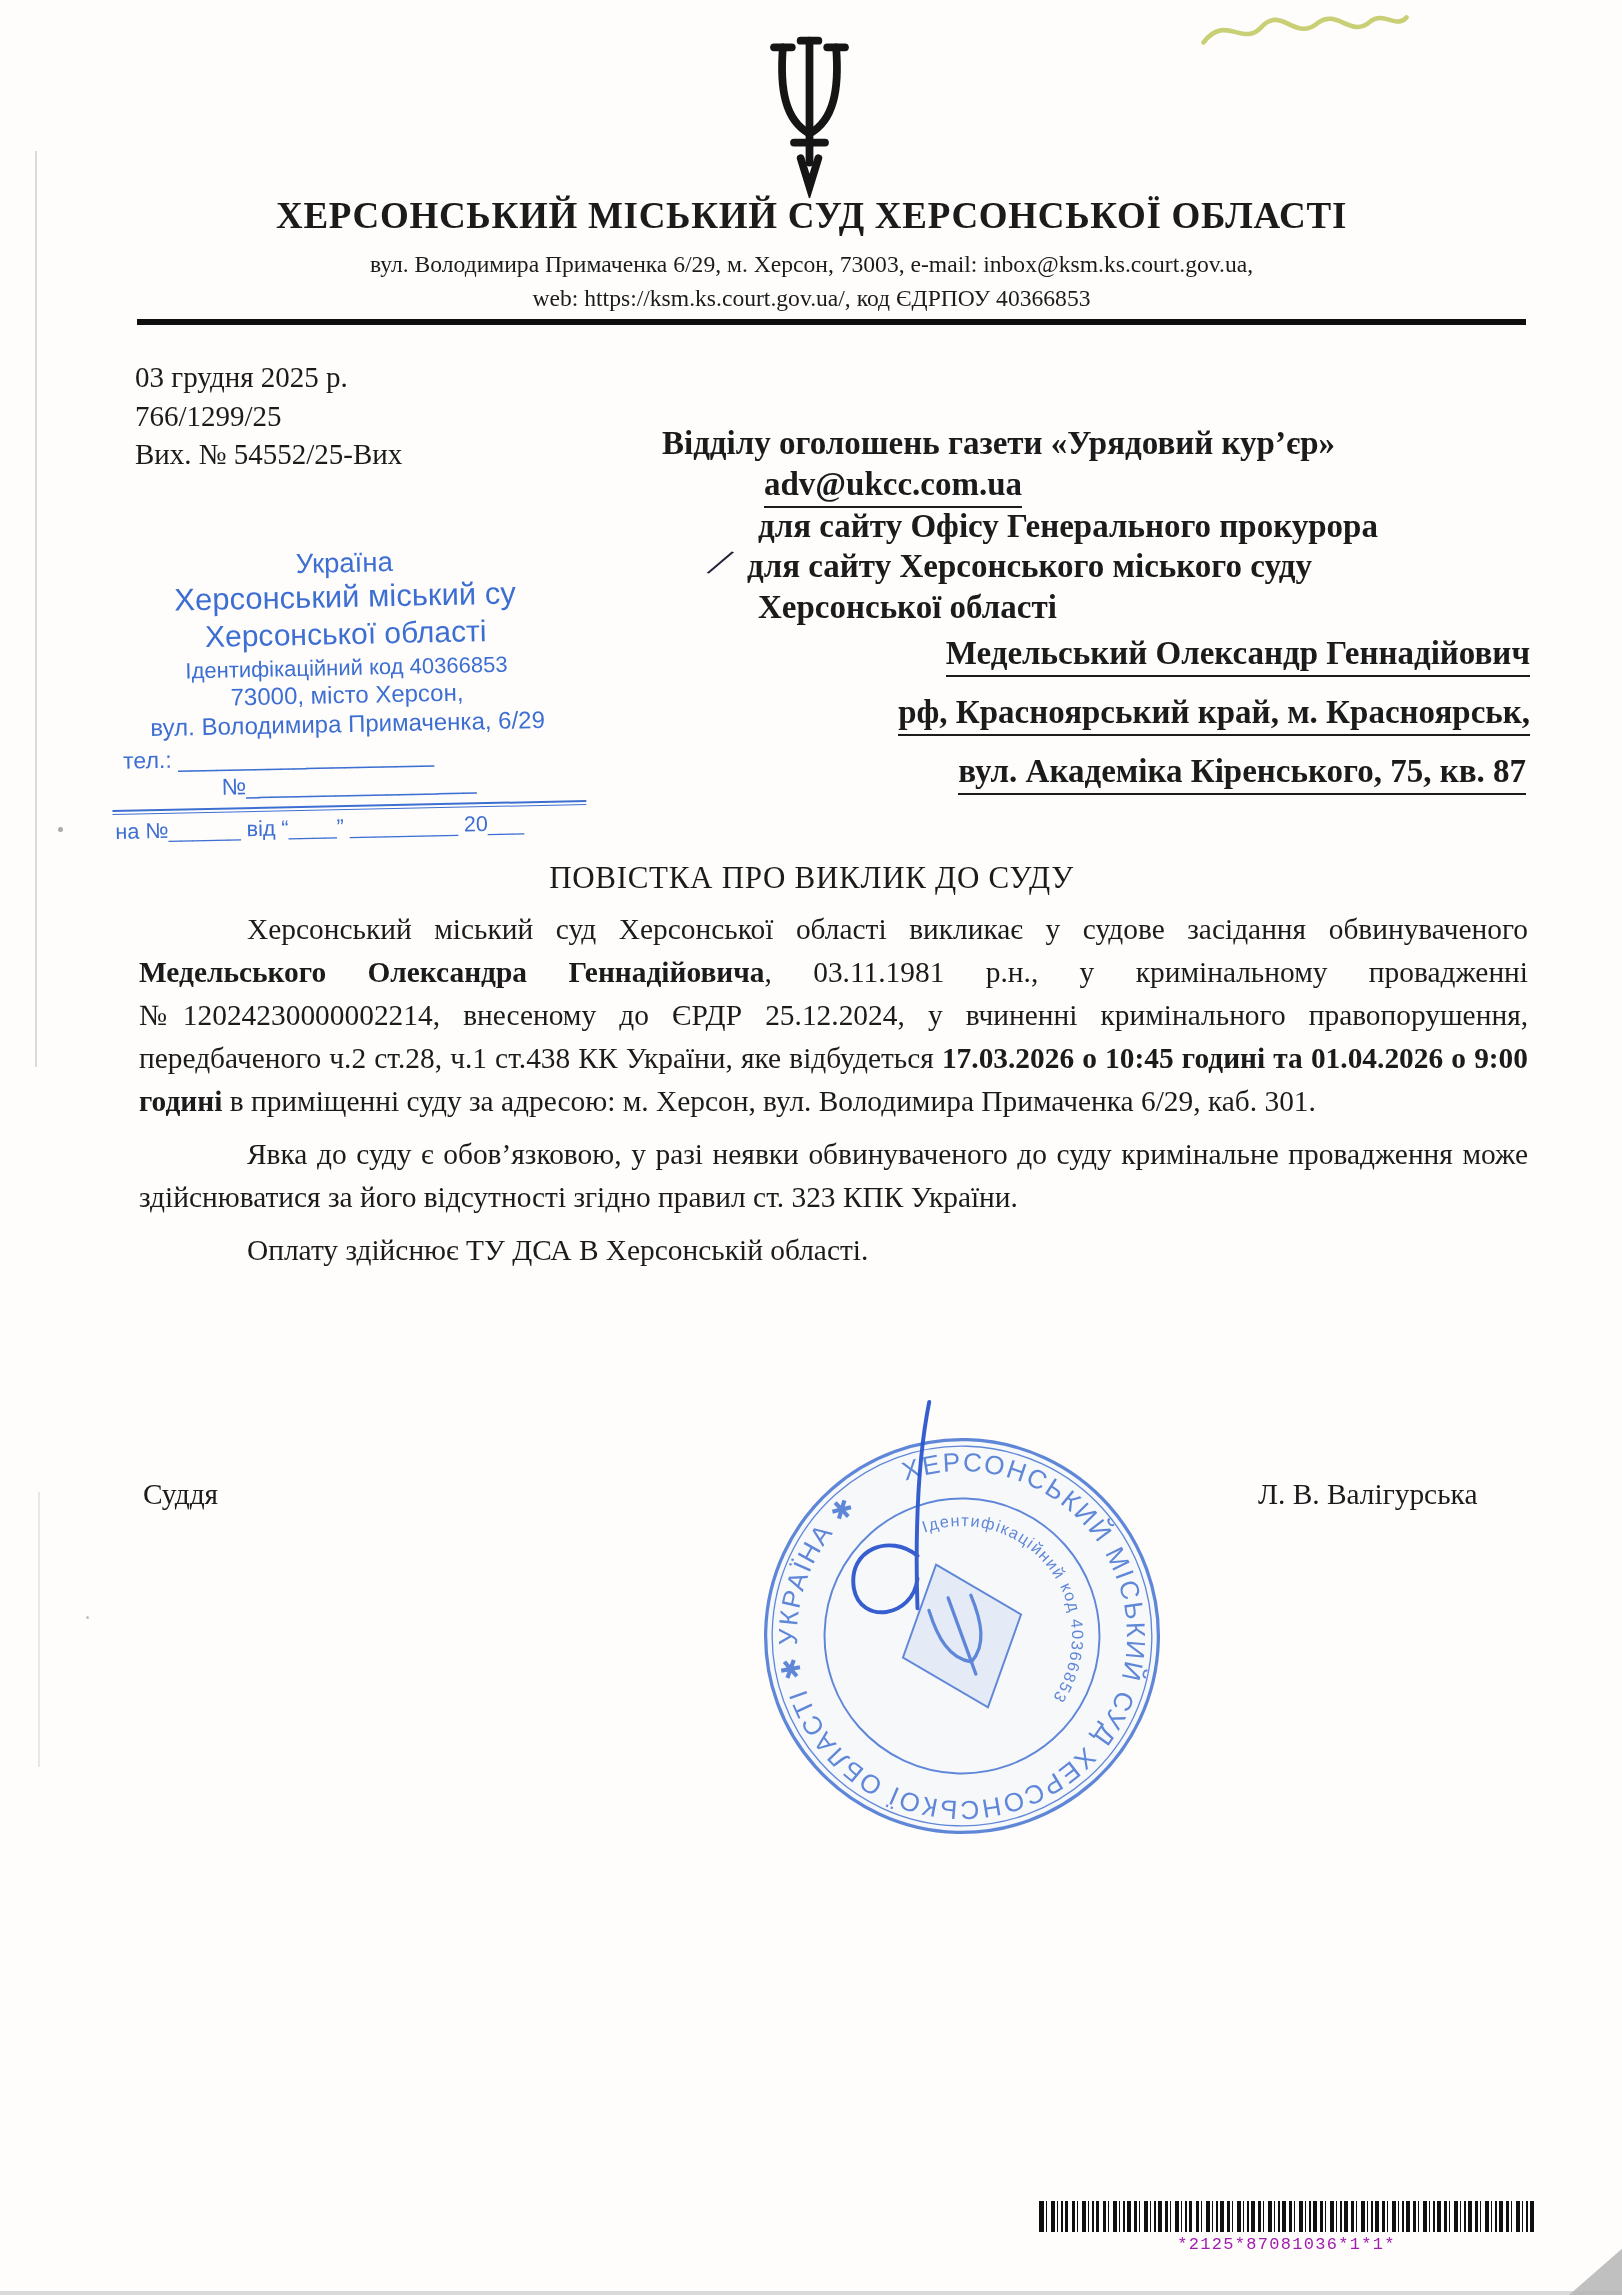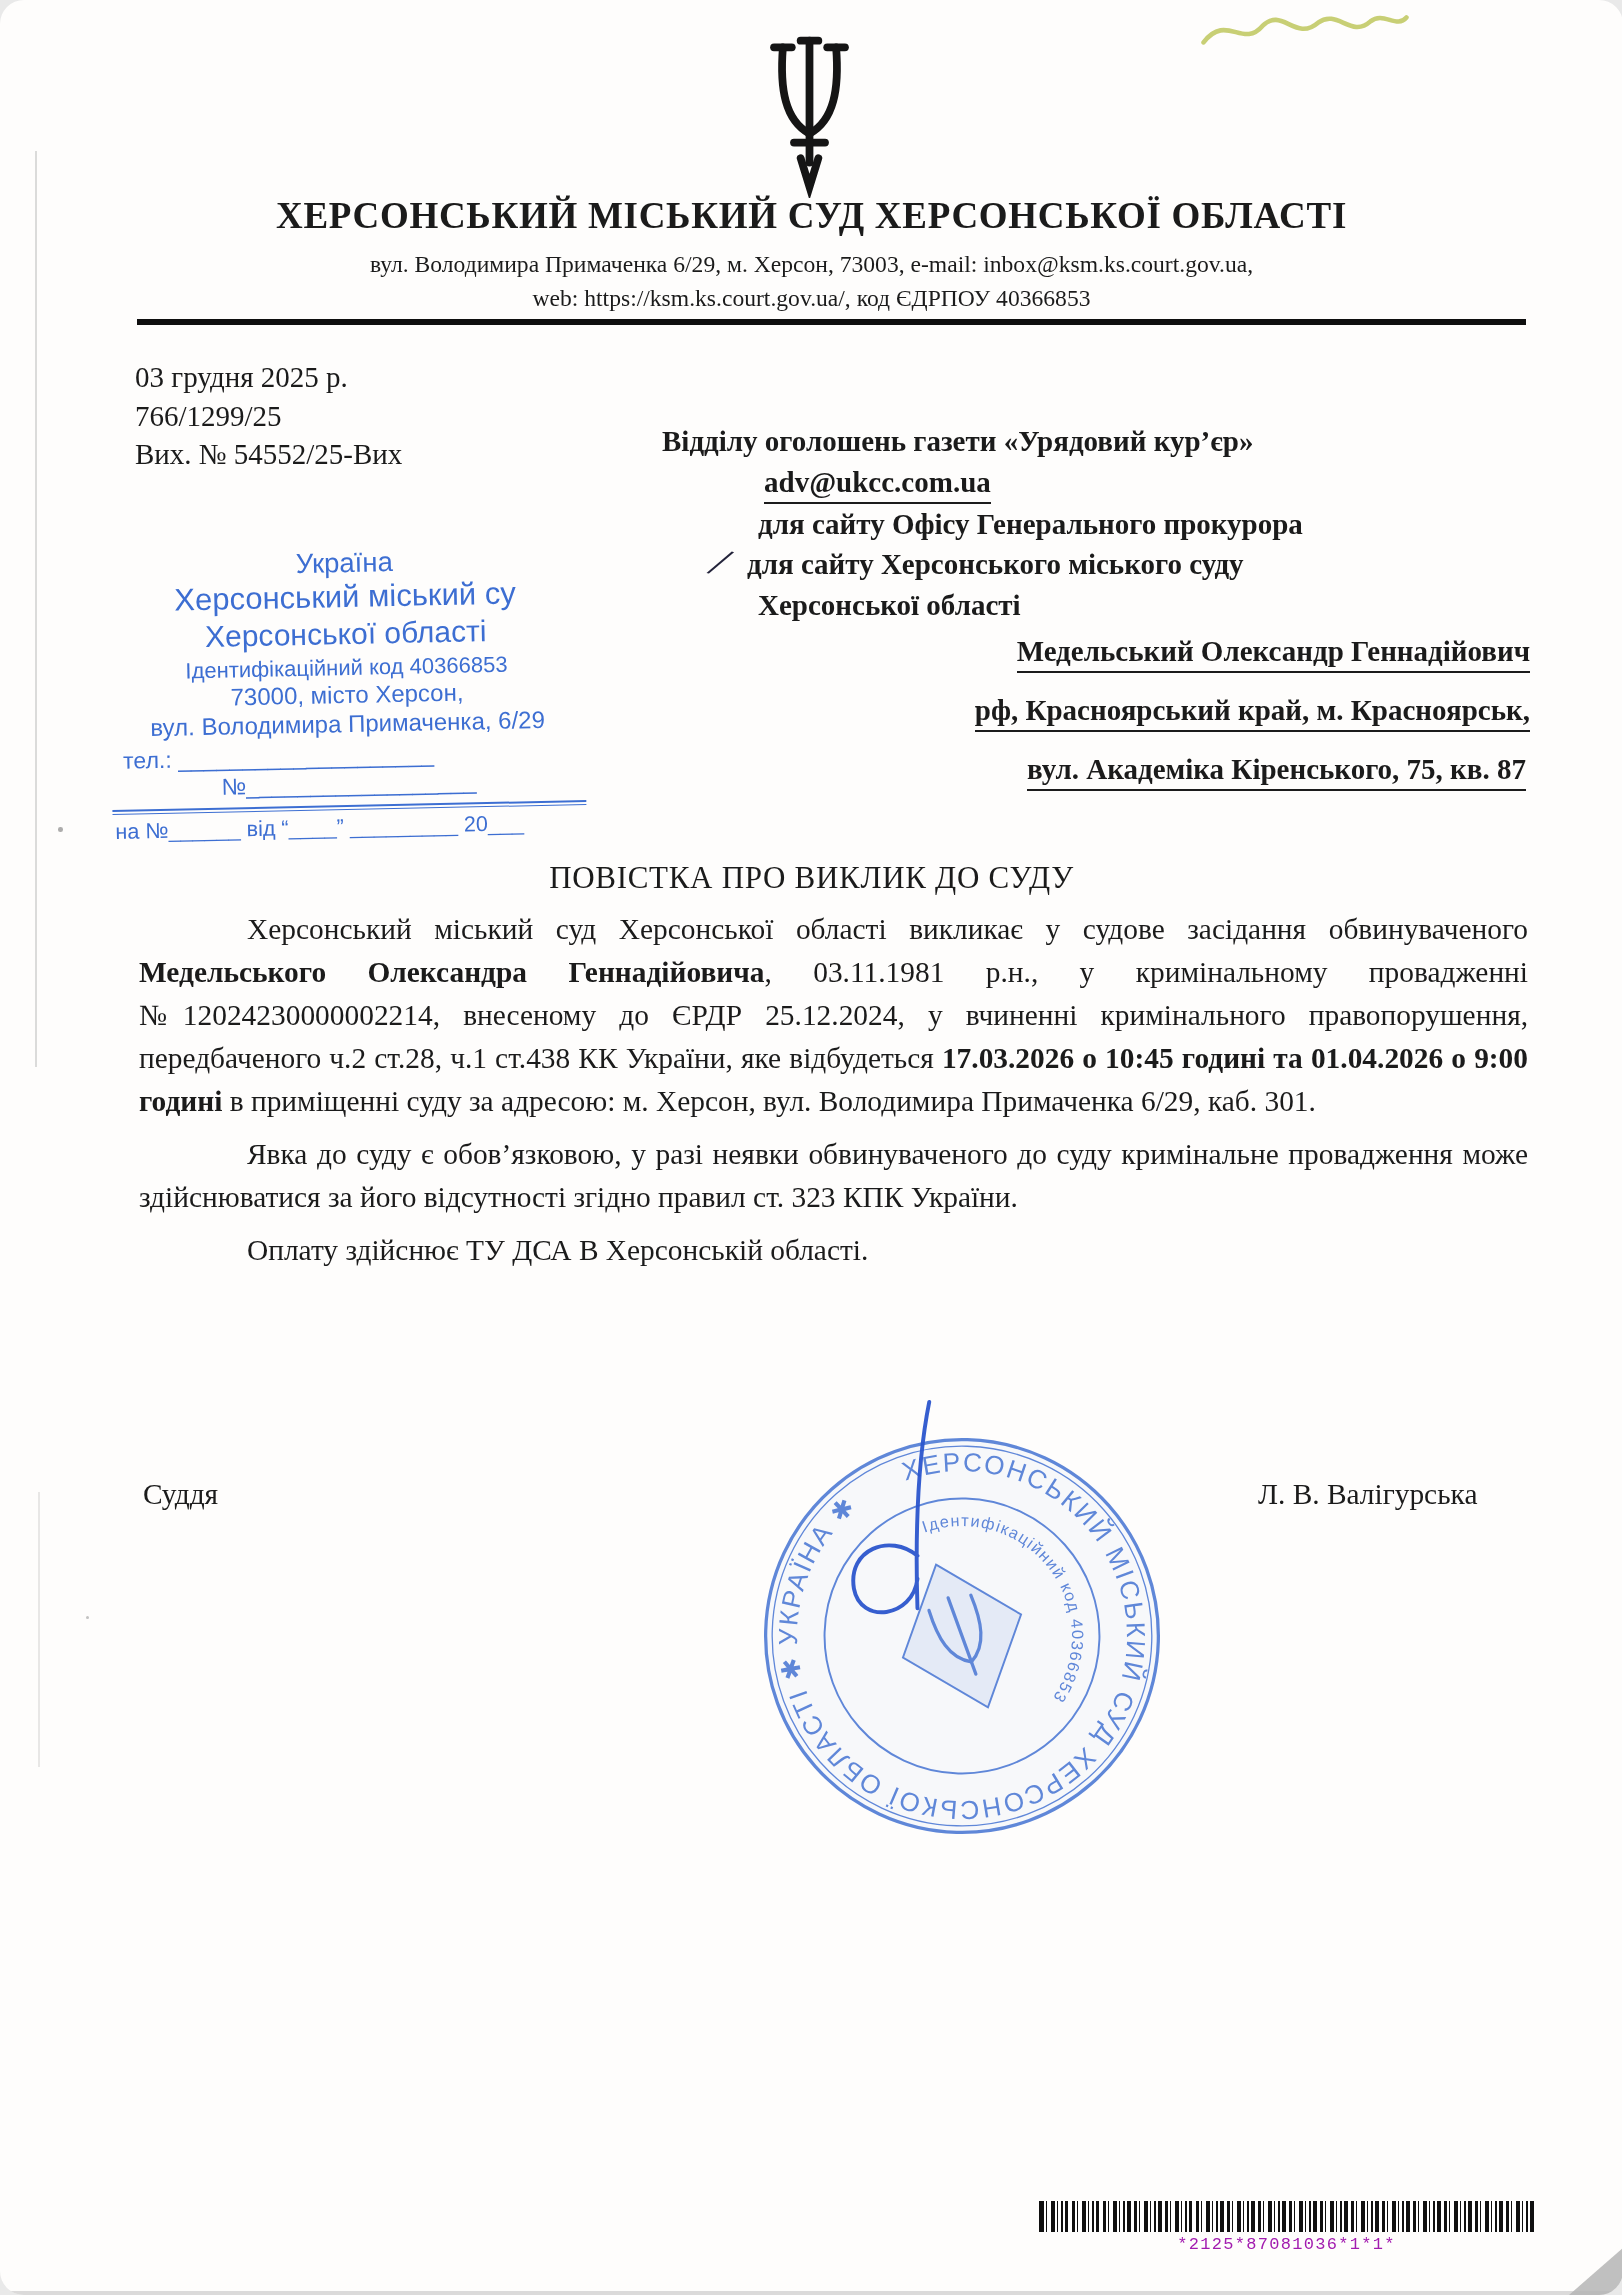--- a/index.html
+++ b/index.html
@@ -1,36 +1,35 @@
 <!DOCTYPE html>
 <html style="font-size:10.5px"><head>
 <meta charset="utf-8">
 <style>
   * { margin:0; padding:0; box-sizing:border-box; }
   html,body { background:#e9e9e9; }
   .page {
     position:relative; width:1623px; height:2295px;
     background:#fefdfc; color:#1b1b1b; overflow:hidden;
     font-family:"Liberation Serif","DejaVu Serif",serif;
-    border-radius:24px;
   }
   .abs { position:absolute; }
   .center { text-align:center; }
 
   
   .court-name { top:194px; left:0; width:100%; font-size:37px; font-weight:bold; letter-spacing:0.7px; }
   .addr1 { top:251px; left:0; width:100%; font-size:23.6px; }
   .addr2 { top:285px; left:0; width:100%; font-size:23.6px; }
   .rule  { top:319px; left:137px; width:1389px; height:5.9px; background:#0f0f0f; }
 
   
   .ref-line { left:135px; font-size:29px; }
 
   
-  .rcp { font-size:29px; font-weight:bold; white-space:nowrap; }
+  .rcp { font-size:33px; font-weight:bold; white-space:nowrap; }
   .u { border-bottom:2px solid #1c1c1c; padding-bottom:2.6px; }
   .checkmark { left:717px; top:538px; font-size:41px; color:#23233a; transform:rotate(14deg); font-weight:bold; }
 
   
   .stamp {
     left:110px; top:547px; width:474px;
     color:#2f64cf; font-family:"Liberation Sans","DejaVu Sans",sans-serif;
     transform:rotate(-1.2deg); opacity:0.93; text-align:center; line-height:1.18;
   }
   .stamp .s-country { font-size:27.5px; }

